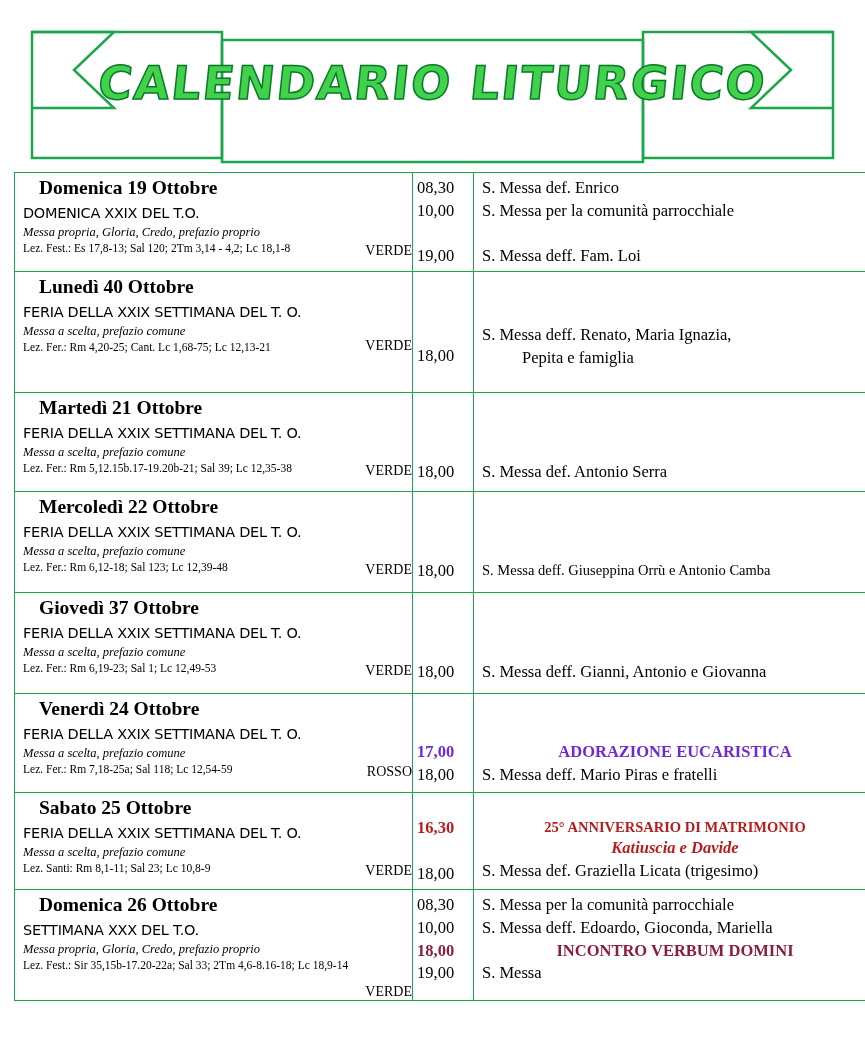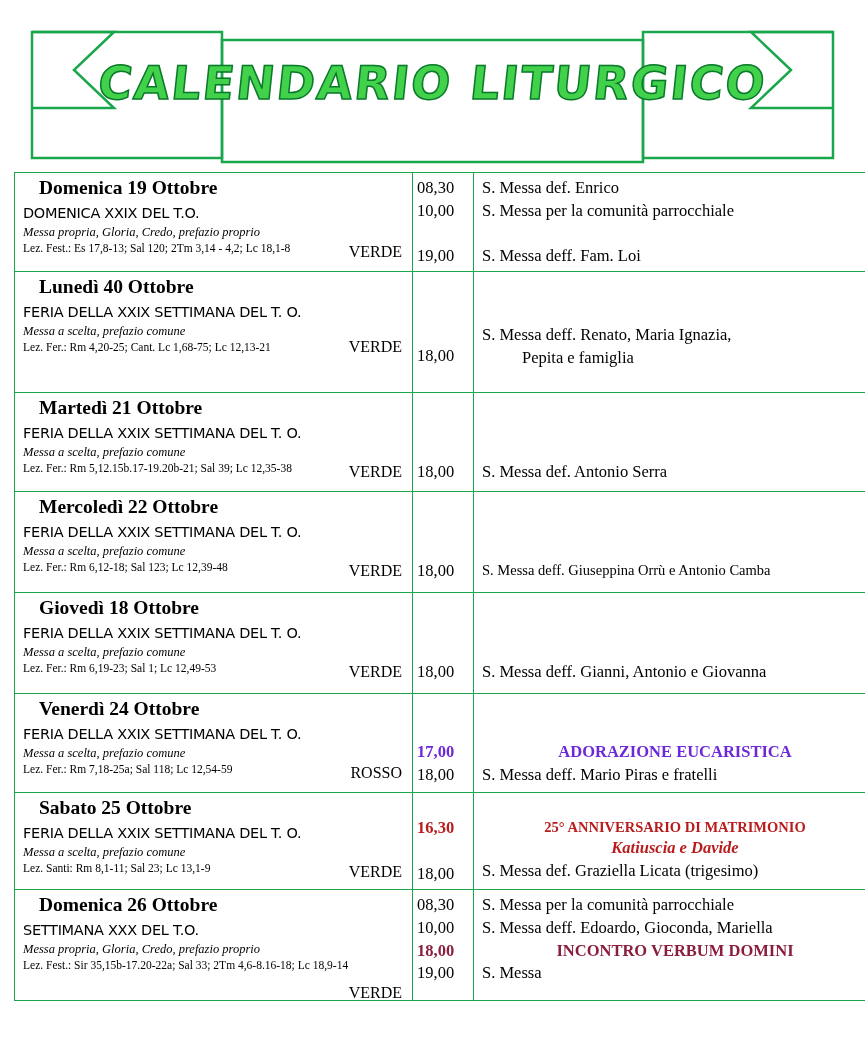--- a/index.html
+++ b/index.html
@@ -24,21 +24,21 @@
   td{vertical-align:top;padding:0;}
   .c-left{width:397px;}
   .c-time{width:52px;}
   .c-desc{width:386px;}
 
   .daybox{padding:4px 6px 3px 8px;position:relative;min-height:96px;box-sizing:border-box;}
   .dayname{font-size:19.5px;font-weight:bold;line-height:1.12;margin-left:16px;}
   .daysub{font-family:"DejaVu Sans",sans-serif;font-size:14.5px;letter-spacing:-.3px;line-height:1.2;margin-top:6px;}
   .daynote{font-style:italic;font-size:12.5px;margin-top:3px;line-height:1.2;}
   .dayref{font-size:11.5px;line-height:1.25;margin-top:1px;padding-right:52px;}
-  .colorlabel{position:absolute;right:10px;font-size:16px;}
+  .colorlabel{position:absolute;right:0;font-size:14px;}
 
   .timecol{padding:4px 4px 3px 4px;margin-top:32px;}
   .desccol{padding:4px 6px 3px 8px;}
   .line{font-size:16.5px;line-height:1.38;white-space:nowrap;}
   .line.c{text-align:center;}
   .line.sp{visibility:hidden;}
   .bold{font-weight:bold;}
   .blue{color:#6d28d9;}
   .red{color:#8a1f3d;}
   .grey{color:#b91c1c;}
@@ -143,21 +143,21 @@
         <div class="line">18,00</div>
       </td>
       <td class="c-desc desccol" style="padding-top:68px">
         <div class="line small">S. Messa deff. Giuseppina Orrù e Antonio Camba</div>
       </td>
     </tr>
 
     <tr>
       <td class="c-left">
         <div class="daybox" style="min-height:100px">
-          <div class="dayname">Giovedì 18 Ottobre</div>
+          <div class="dayname">Giovedì 37 Ottobre</div>
           <div class="daysub">FERIA DELLA XXIX SETTIMANA DEL T. O.</div>
           <div class="daynote">Messa a scelta, prefazio comune</div>
           <div class="dayref">Lez. Fer.: Rm 6,19-23; Sal 1; Lc 12,49-53</div>
           <div class="colorlabel" style="top:70px">VERDE</div>
         </div>
       </td>
       <td class="c-time timecol" style="padding-top:68px">
         <div class="line">18,00</div>
       </td>
       <td class="c-desc desccol" style="padding-top:68px">
@@ -184,21 +184,21 @@
         <div class="line">S. Messa deff. Mario Piras e fratelli</div>
       </td>
     </tr>
 
     <tr>
       <td class="c-left">
         <div class="daybox" style="min-height:96px">
           <div class="dayname">Sabato 25 Ottobre</div>
           <div class="daysub">FERIA DELLA XXIX SETTIMANA DEL T. O.</div>
           <div class="daynote">Messa a scelta, prefazio comune</div>
-          <div class="dayref">Lez. Santi:  Rm 8,1-11; Sal 23; Lc 13,1-9</div>
+          <div class="dayref">Lez. Santi:  Rm 8,1-11; Sal 23; Lc 10,8-9</div>
           <div class="colorlabel" style="top:70px">VERDE</div>
         </div>
       </td>
       <td class="c-time timecol" style="padding-top:24px">
         <div class="line bold grey">16,30</div>
         <div class="line sp">00,00</div>
         <div class="line">18,00</div>
       </td>
       <td class="c-desc desccol" style="padding-top:24px">
         <div class="line c bold grey sc small">25° ANNIVERSARIO DI MATRIMONIO</div>

